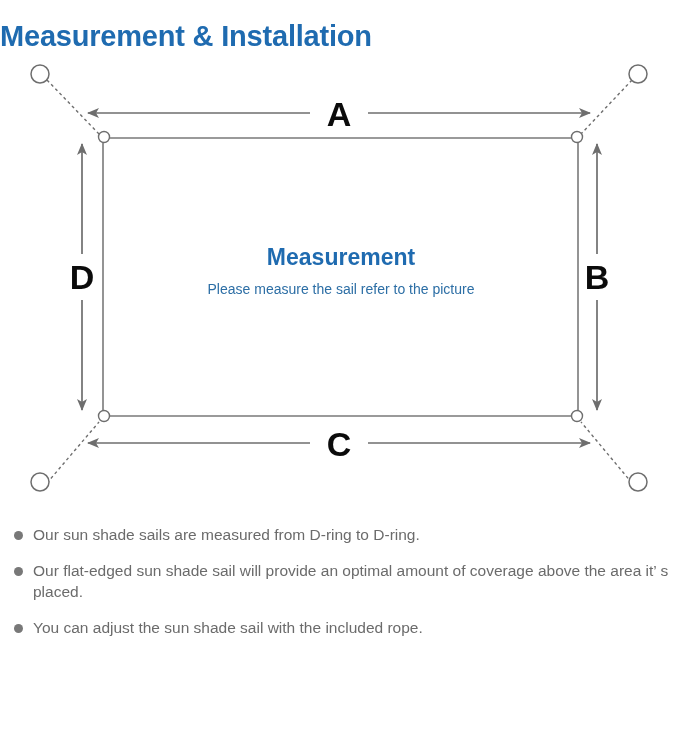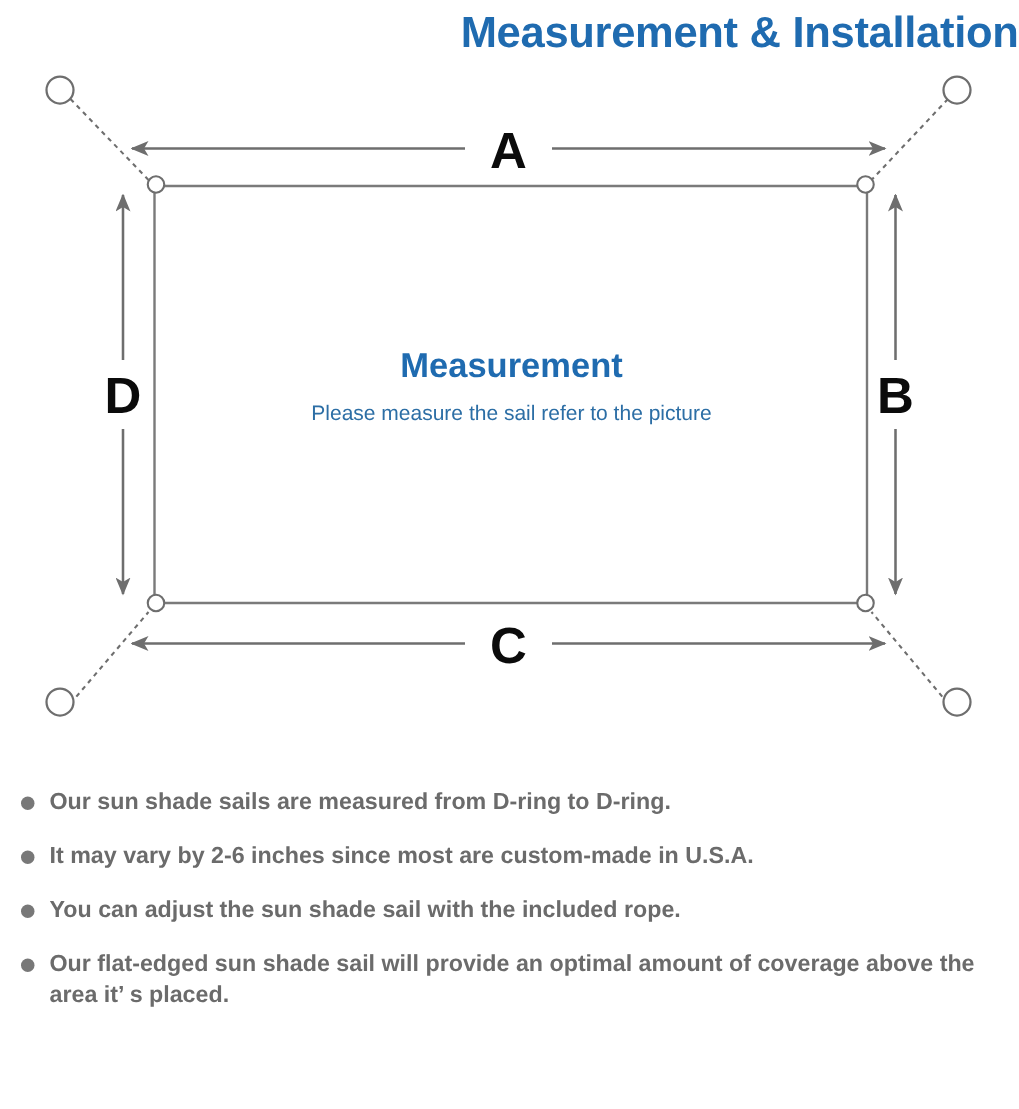--- a/index.html
+++ b/index.html
@@ -15,27 +15,27 @@
     overflow: hidden;
     position: relative;
   }
   .page {
     width: 679px;
     height: 739px;
     position: relative;
     background: #ffffff;
   }
   .title {
-    text-align: right;
+    text-align: left;
     font-size: 29px;
     font-weight: bold;
     color: #1f6bb0;
     letter-spacing: -0.2px;
     margin: 0;
-    padding-top: 2px;
+    padding-top: 16px;
     height: 42px;
     line-height: 40px;
     white-space: nowrap;
   }
   .diagram-wrap {
     position: relative;
     width: 679px;
     height: 480px;
   }
   svg.diagram {
@@ -44,21 +44,20 @@
     left: 0;
     top: 0;
   }
   .notes {
     position: absolute;
     left: 0;
     top: 524px;
     width: 679px;
     padding: 0 10px 0 8px;
     box-sizing: border-box;
-    font-weight: bold;
   }
   .note-row {
     display: flex;
     align-items: flex-start;
     margin-bottom: 15px;
   }
   .note-row:last-child { margin-bottom: 0; }
   .bullet {
     flex: 0 0 auto;
     width: 9px;
@@ -165,25 +164,21 @@
     </svg>
   </div>
 
   <div class="notes">
     <div class="note-row">
       <span class="bullet"></span>
       <span class="note-text">Our sun shade sails are measured from D-ring to D-ring.</span>
     </div>
     <div class="note-row">
       <span class="bullet"></span>
-      <span class="note-text">It may vary by 2-6 inches since most are custom-made in U.S.A.</span>
+      <span class="note-text">Our flat-edged sun shade sail will provide an optimal amount of coverage above the area it’ s placed.</span>
     </div>
     <div class="note-row">
       <span class="bullet"></span>
       <span class="note-text">You can adjust the sun shade sail with the included rope.</span>
-    </div>
-    <div class="note-row">
-      <span class="bullet"></span>
-      <span class="note-text">Our flat-edged sun shade sail will provide an optimal amount of coverage above the area it’ s placed.</span>
     </div>
   </div>
 
 </div>
 
 </body></html>

